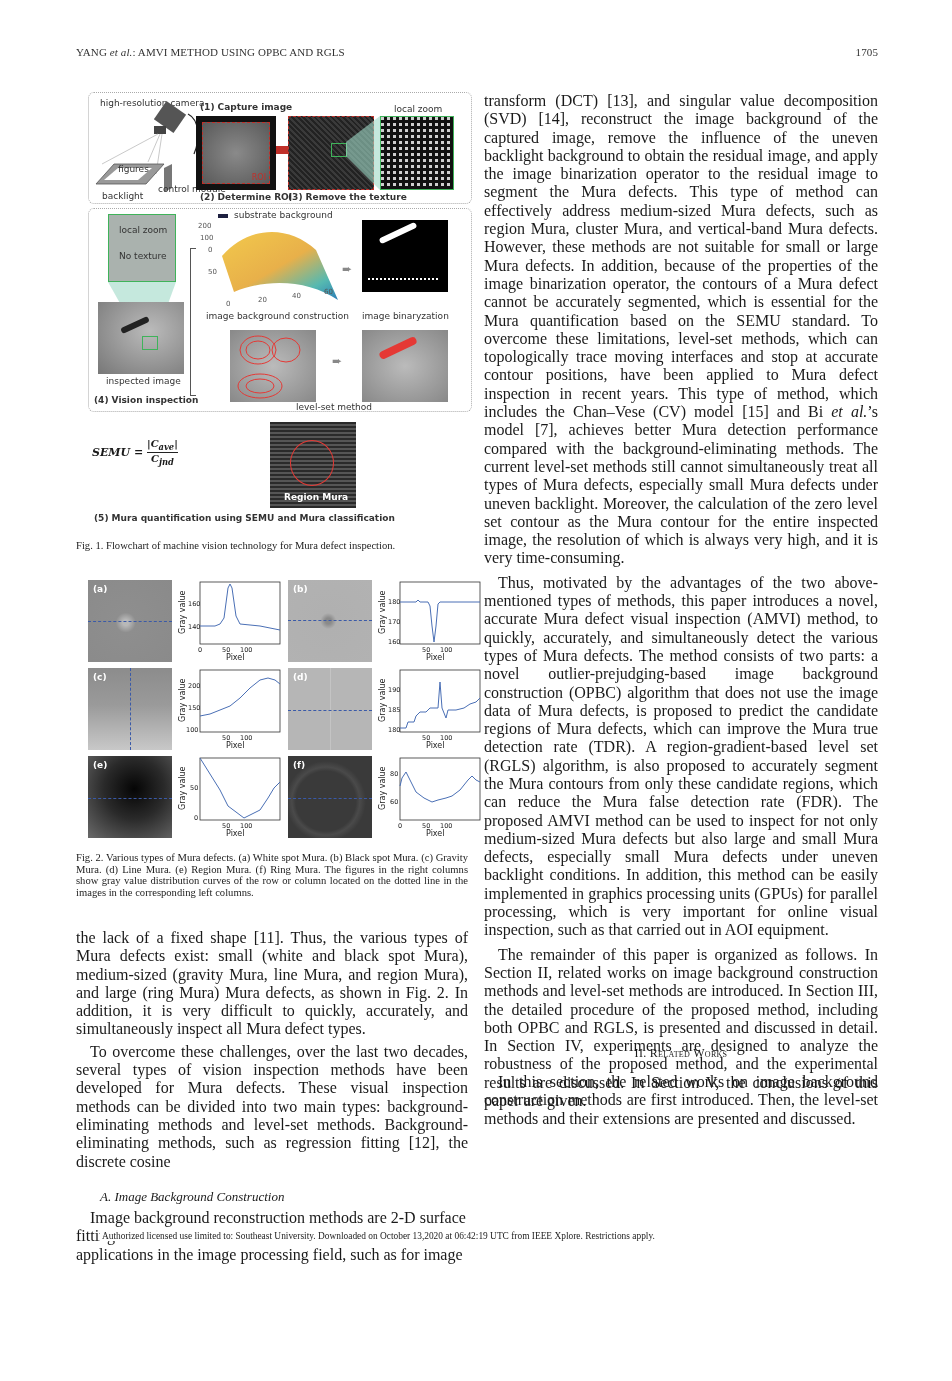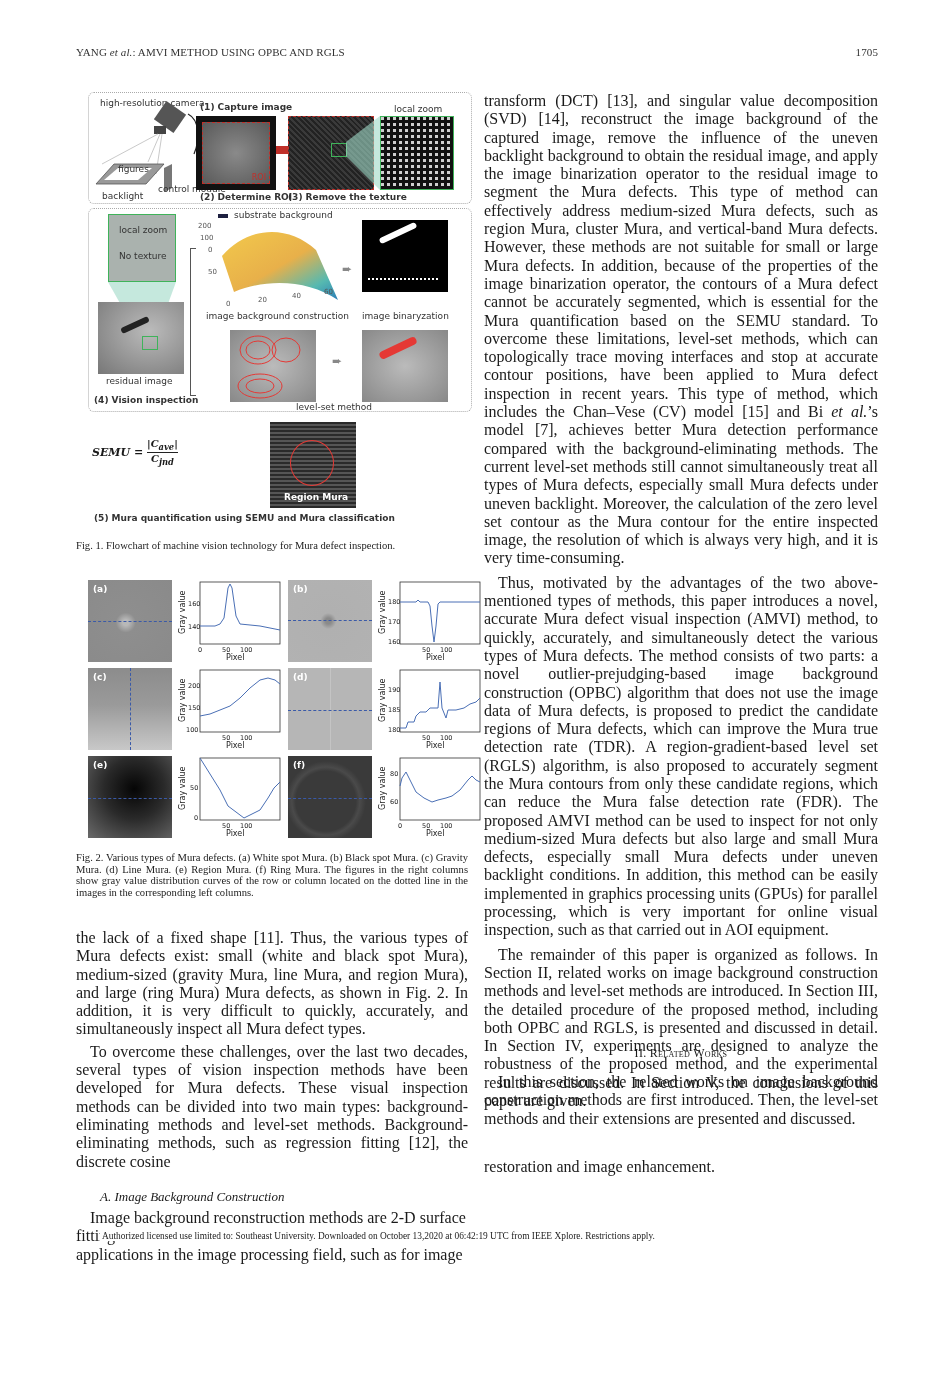--- a/index.html
+++ b/index.html
@@ -84,21 +84,21 @@
     <div class="f1-label" style="left:10px;top:10px;">local zoom</div>
     <div class="f1-label" style="left:10px;top:36px;">No texture</div>
   </div>
   <svg style="position:absolute;left:0;top:0;" width="384" height="330">
       <polygon points="20,190 88,190 66,250 54,250" fill="#9fd8c7" opacity="0.6"></polygon>
     </svg>
   <div style="position:absolute;left:10px;top:210px;width:86px;height:72px;background:radial-gradient(ellipse at 60% 40%,#bbb,#777);">
     <div style="position:absolute;left:22px;top:20px;width:30px;height:6px;background:#222;border-radius:4px;transform:rotate(-25deg);"></div>
     <div style="position:absolute;left:44px;top:34px;width:16px;height:14px;border:1.5px solid #3fb35a;"></div>
   </div>
-  <div class="f1-label" style="left:18px;top:284px;">residual image</div>
+  <div class="f1-label" style="left:18px;top:284px;">inspected image</div>
   <div class="f1-step" style="left:6px;top:303px;">(4) Vision inspection</div>
   <div style="position:absolute;left:102px;top:156px;width:6px;height:148px;border:1px solid #555;border-right:none;"></div>
   <div style="position:absolute;left:130px;top:122px;width:10px;height:4px;background:#1e2040;"></div>
   <div class="f1-label" style="left:146px;top:118px;">substrate background</div>
   <svg style="position:absolute;left:110px;top:128px;" width="150" height="90">
     <defs>
         <linearGradient id="surf" x1="0" y1="0" x2="1" y2="1">
           <stop offset="0" stop-color="#f2c94c"></stop>
           <stop offset="0.5" stop-color="#e8b04a"></stop>
           <stop offset="0.8" stop-color="#56b9b0"></stop>
@@ -276,16 +276,15 @@
 <div class="col" style="left:484px;top:92px;width:394px;">
   <p class="noindent"><span>transform (DCT) [13], and singular value decomposition (SVD) [14], reconstruct the image background of the captured image, remove the influence of the uneven backlight background to obtain the residual image, and apply the image binarization operator to the residual image to segment the Mura defects. This type of method can effectively address medium-sized Mura defects, such as region Mura, cluster Mura, and vertical-band Mura defects. However, these methods are not suitable for small or large Mura defects. In addition, because of the properties of the image binarization operator, the contours of a Mura defect cannot be accurately segmented, which is essential for the Mura quantification based on the SEMU standard. To overcome these limitations, level-set methods, which can topologically trace moving interfaces and stop at accurate contour positions, have been applied to Mura defect inspection in recent years. This type of method, which includes the Chan–Vese (CV) model [15] and Bi</span> <i>et al.</i><span>’s model [7], achieves better Mura detection performance compared with the background-eliminating methods. The current level-set methods still cannot simultaneously treat all types of Mura defects, especially small Mura defects under uneven backlight. Moreover, the calculation of the zero level set contour as the Mura contour for the entire inspected image, the resolution of which is always very high, and it is very time-consuming.</span></p>
   <p style="margin-top:6px;">Thus, motivated by the advantages of the two above-mentioned types of methods, this paper introduces a novel, accurate Mura defect visual inspection (AMVI) method, to quickly, accurately, and simultaneously detect the various types of Mura defects. The method consists of two parts: a novel outlier-prejudging-based image background construction (OPBC) algorithm that does not use the image data of Mura defects, is proposed to predict the candidate regions of Mura defects, which can improve the Mura true detection rate (TDR). A region-gradient-based level set (RGLS) algorithm, is also proposed to accurately segment the Mura contours from only these candidate regions, which can reduce the Mura false detection rate (FDR). The proposed AMVI method can be used to inspect for not only medium-sized Mura defects but also large and small Mura defects, especially small Mura defects under uneven backlight conditions. In addition, this method can be easily implemented in graphics processing units (GPUs) for parallel processing, which is very important for online visual inspection, such as that carried out in AOI equipment.</p>
   <p style="margin-top:6px;">The remainder of this paper is organized as follows. In Section II, related works on image background construction methods and level-set methods are introduced. In Section III, the detailed procedure of the proposed method, including both OPBC and RGLS, is presented and discussed in detail. In Section IV, experiments are designed to analyze the robustness of the proposed method, and the experimental results are discussed. In Section V, the conclusions of this paper are given.</p>
 </div>
 <div class="section-head" style="left:484px;top:1046px;width:394px;text-align:center;font-variant:small-caps;">II. Related Works</div>
 <div class="col" style="left:484px;top:1073px;width:394px;">
   <p>In this section, the related works on image background construction methods are first introduced. Then, the level-set methods and their extensions are presented and discussed.</p>
 </div>
 <div class="col" style="left:484px;top:1158px;width:394px;">
-  <p class="noindent" style="margin-bottom:6px;">restoration and image enhancement.</p>
 </div>
 
 <div class="license">Authorized licensed use limited to: Southeast University. Downloaded on October 13,2020 at 06:42:19 UTC from IEEE Xplore.  Restrictions apply.</div>
 
 </body></html>

